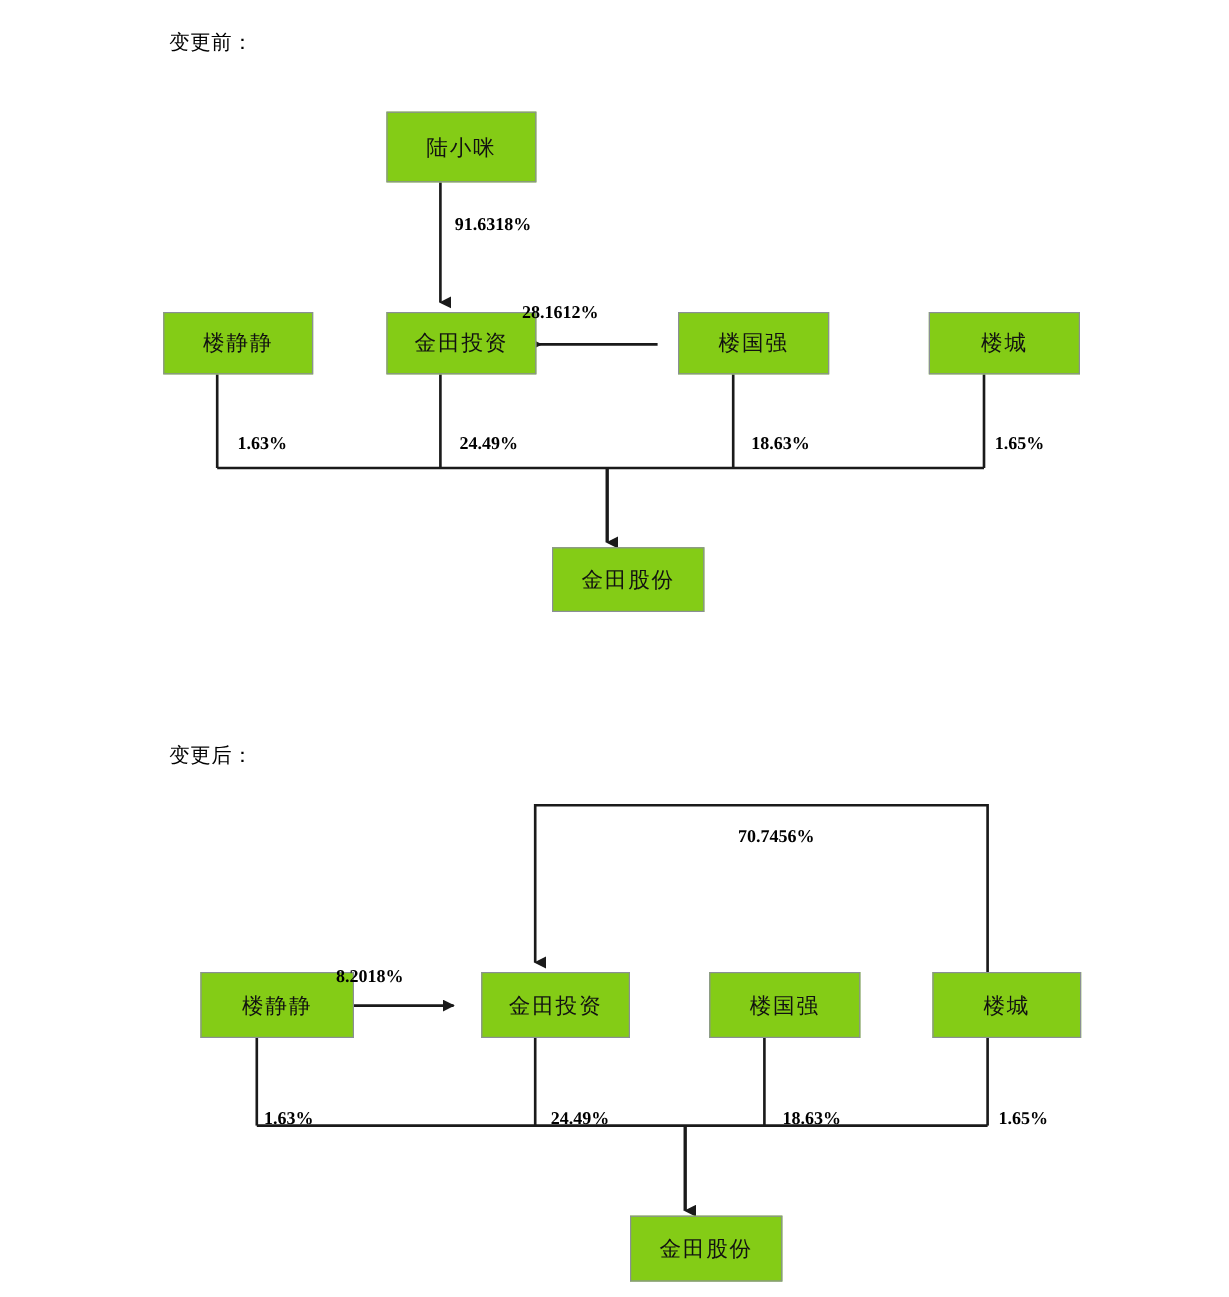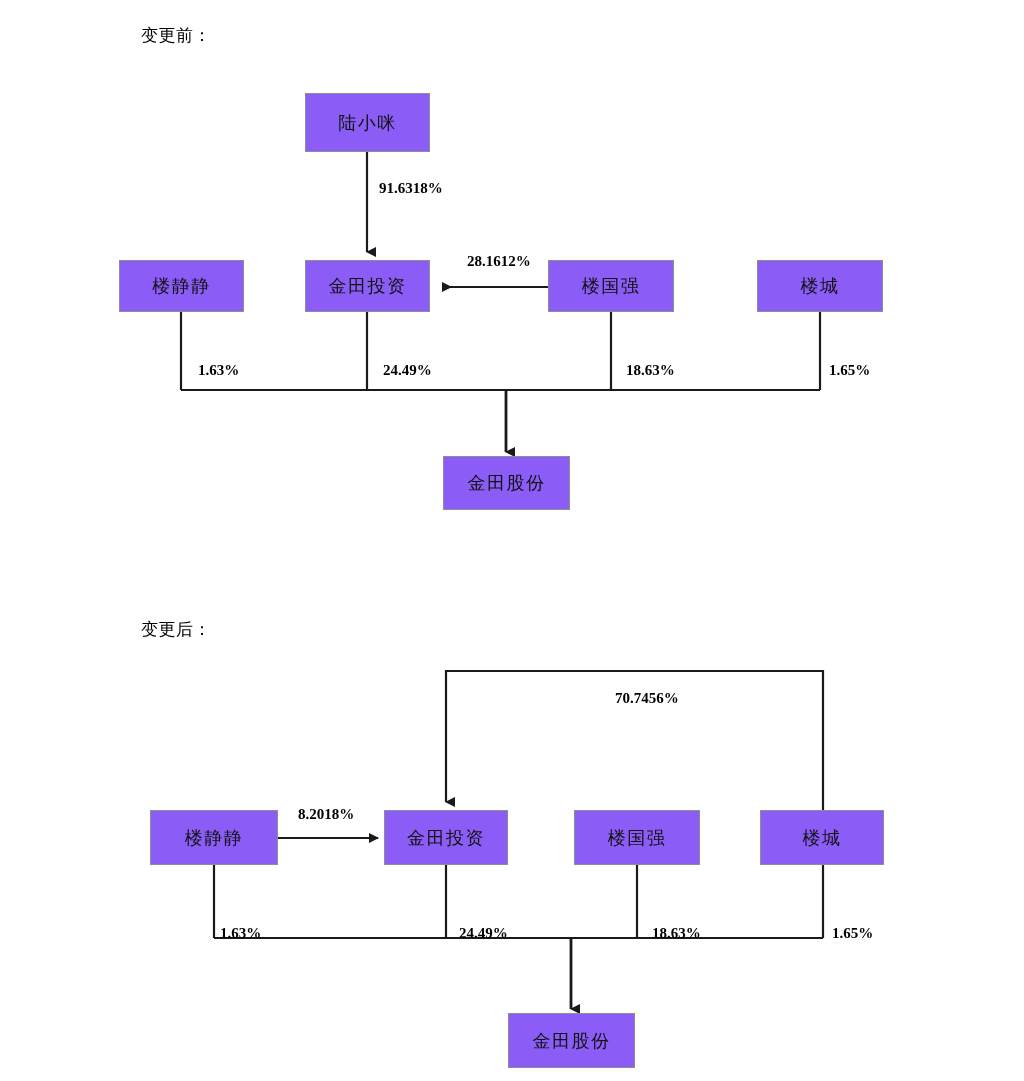--- a/index.html
+++ b/index.html
@@ -32,29 +32,30 @@
   .section-title {
     position: absolute;
     font-size: 17px;
     letter-spacing: 0.5px;
     font-family: "Liberation Serif", "DejaVu Serif", serif;
     white-space: nowrap;
   }
   .node {
     position: absolute;
     box-sizing: border-box;
-    background: #8b5cf6;
+    background: #84cc16;
     border: 1.4px solid #8a8f96;
     display: flex;
     align-items: center;
     justify-content: center;
     font-size: 18px;
     letter-spacing: 1.5px;
     font-family: Liberation Sans, sans-serif;
     color: #111111;
+    margin-left: 17px;
   }
   .edge-label {
     position: absolute;
     font-size: 15px;
     font-weight: bold;
     font-family: "Liberation Serif", "DejaVu Serif", serif;
     white-space: nowrap;
     color: #000000;
   }
 </style>
@@ -112,21 +113,21 @@
   <div class="node" style="left:305px; top:260px; width:125px; height:52px;">金田投资</div>
 
   <div class="node" style="left:548px; top:260px; width:126px; height:52px;">楼国强</div>
 
   <div class="node" style="left:757px; top:260px; width:126px; height:52px;">楼城</div>
 
   <div class="node" style="left:443px; top:456px; width:127px; height:54px;">金田股份</div>
 
   <div class="edge-label" style="left:379px; top:180px;">91.6318%</div>
 
-  <div class="edge-label" style="left:467px; top:253px;">28.1612%</div>
+  <div class="edge-label" style="left:435px; top:253px;">28.1612%</div>
 
   <div class="edge-label" style="left:198px; top:362px;">1.63%</div>
 
   <div class="edge-label" style="left:383px; top:362px;">24.49%</div>
 
   <div class="edge-label" style="left:626px; top:362px;">18.63%</div>
 
   <div class="edge-label" style="left:829px; top:362px;">1.65%</div>
 
   <div class="section-title" style="left:141px; top:608px;margin-top:10px;">变更后：</div>
@@ -136,21 +137,21 @@
   <div class="node" style="left:384px; top:810px; width:124px; height:55px;">金田投资</div>
 
   <div class="node" style="left:574px; top:810px; width:126px; height:55px;">楼国强</div>
 
   <div class="node" style="left:760px; top:810px; width:124px; height:55px;">楼城</div>
 
   <div class="node" style="left:508px; top:1013px; width:127px; height:55px;">金田股份</div>
 
   <div class="edge-label" style="left:615px; top:690px;">70.7456%</div>
 
-  <div class="edge-label" style="left:298px; top:806px;">8.2018%</div>
+  <div class="edge-label" style="left:280px; top:806px;">8.2018%</div>
 
   <div class="edge-label" style="left:220px; top:925px;">1.63%</div>
 
   <div class="edge-label" style="left:459px; top:925px;">24.49%</div>
 
   <div class="edge-label" style="left:652px; top:925px;">18.63%</div>
 
   <div class="edge-label" style="left:832px; top:925px;">1.65%</div>
 
 </div>

